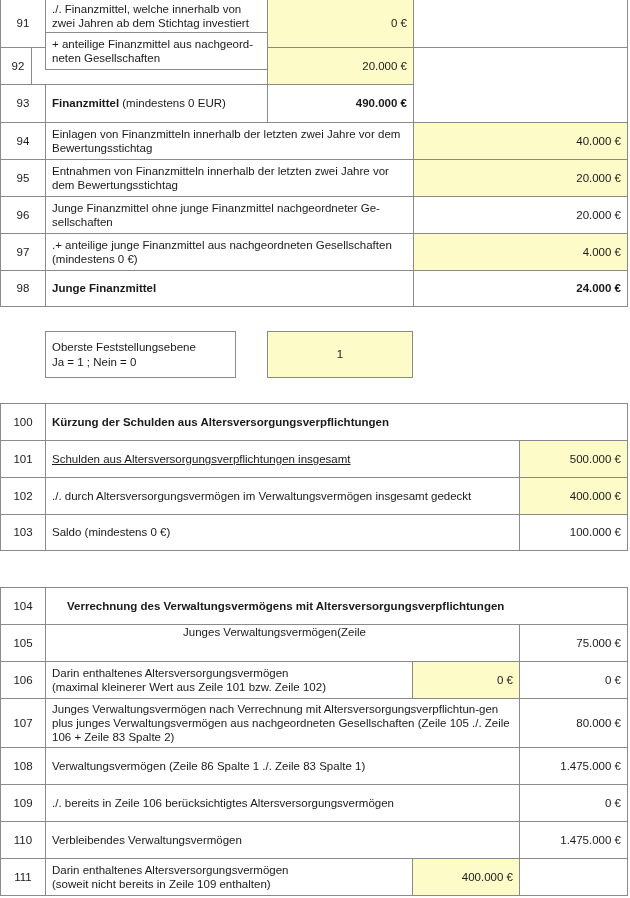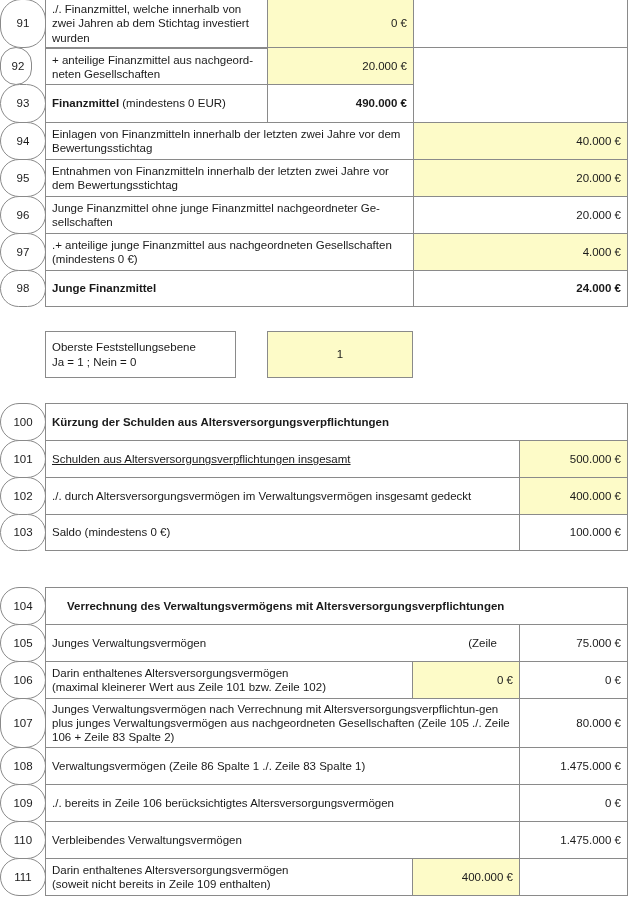--- a/index.html
+++ b/index.html
@@ -7,37 +7,37 @@
   body { position: relative; font-family: "Liberation Sans", sans-serif; font-size: 11.5px; color: #1a1a1a; }
   .cell {
     position: absolute;
     border: 1px solid #8a8a8a;
     display: flex;
     align-items: center;
     padding: 0 6px;
     line-height: 1.22;
     background: #ffffff;
   }
-  .num { justify-content: center; border-radius: 21px; }
+  .num { justify-content: center; }
   .val { justify-content: flex-end; }
   .center { justify-content: center; }
   .yellow { background: #fdfbc8; }
   .bold { font-weight: bold; }
   .desc span.b { font-weight: bold; }
 </style>
 </head>
 <body>
 
 <div class="cell num" style="left:0;top:-1px;width:46px;height:49px;">91</div>
 <div class="cell desc" style="left:45px;top:-1px;width:223px;height:49px;">./. Finanzmittel, welche innerhalb von zwei Jahren ab dem Stichtag investiert wurden</div>
 <div class="cell val yellow" style="left:267px;top:-1px;width:147px;height:49px;">0 €</div>
 <div class="cell" style="left:413px;top:-1px;width:215px;height:49px;"></div>
 
 <div class="cell num" style="left:0;top:47px;width:32px;height:38px;padding-left:10px;">92</div>
-<div class="cell desc" style="left:45px;top:48px;width:223px;height:38px;">+ anteilige Finanzmittel aus nachgeord-neten Gesellschaften</div>
+<div class="cell desc" style="left:45px;top:32px;width:223px;height:38px;">+ anteilige Finanzmittel aus nachgeord-neten Gesellschaften</div>
 <div class="cell val yellow" style="left:267px;top:47px;width:147px;height:38px;">20.000 €</div>
 <div class="cell" style="left:413px;top:47px;width:215px;height:76px;"></div>
 
 <div class="cell num" style="left:0;top:84px;width:46px;height:39px;">93</div>
 <div class="cell desc" style="left:45px;top:84px;width:223px;height:39px;">
   <span class="b">Finanzmittel</span>
     <span style="white-space:pre;"> (mindestens 0 EUR)</span>
 </div>
 <div class="cell val bold" style="left:267px;top:84px;width:147px;height:39px;">490.000 €</div>
 
@@ -79,21 +79,21 @@
 <div class="cell val yellow" style="left:519px;top:477px;width:109px;height:38px;">400.000 €</div>
 
 <div class="cell num" style="left:0;top:514px;width:46px;height:37px;">103</div>
 <div class="cell desc" style="left:45px;top:514px;width:475px;height:37px;">Saldo (mindestens 0 €)</div>
 <div class="cell val" style="left:519px;top:514px;width:109px;height:37px;">100.000 €</div>
 
 <div class="cell num" style="left:0;top:587px;width:46px;height:38px;">104</div>
 <div class="cell desc bold" style="left:45px;top:587px;width:583px;height:38px;padding-left:21px;">Verrechnung des Verwaltungsvermögens mit Altersversorgungsverpflichtungen</div>
 
 <div class="cell num" style="left:0;top:624px;width:46px;height:38px;">105</div>
-<div class="cell desc" style="left:45px;top:624px;width:475px;height:38px;flex-direction:column;align-items:stretch;justify-content:center;">
+<div class="cell desc" style="left:45px;top:624px;width:475px;height:38px;flex-direction:row;align-items:stretch;justify-content:center;">
   <div style="display:flex;justify-content:space-between;padding-right:16px;">
     <span>Junges Verwaltungsvermögen</span>
     <span>(Zeile</span>
   </div>
 </div>
 <div class="cell val" style="left:519px;top:624px;width:109px;height:38px;">75.000 €</div>
 
 <div class="cell num" style="left:0;top:661px;width:46px;height:38px;">106</div>
 <div class="cell desc" style="left:45px;top:661px;width:368px;height:38px;flex-direction:column;align-items:flex-start;justify-content:center;">
   <span>Darin enthaltenes Altersversorgungsvermögen</span>

